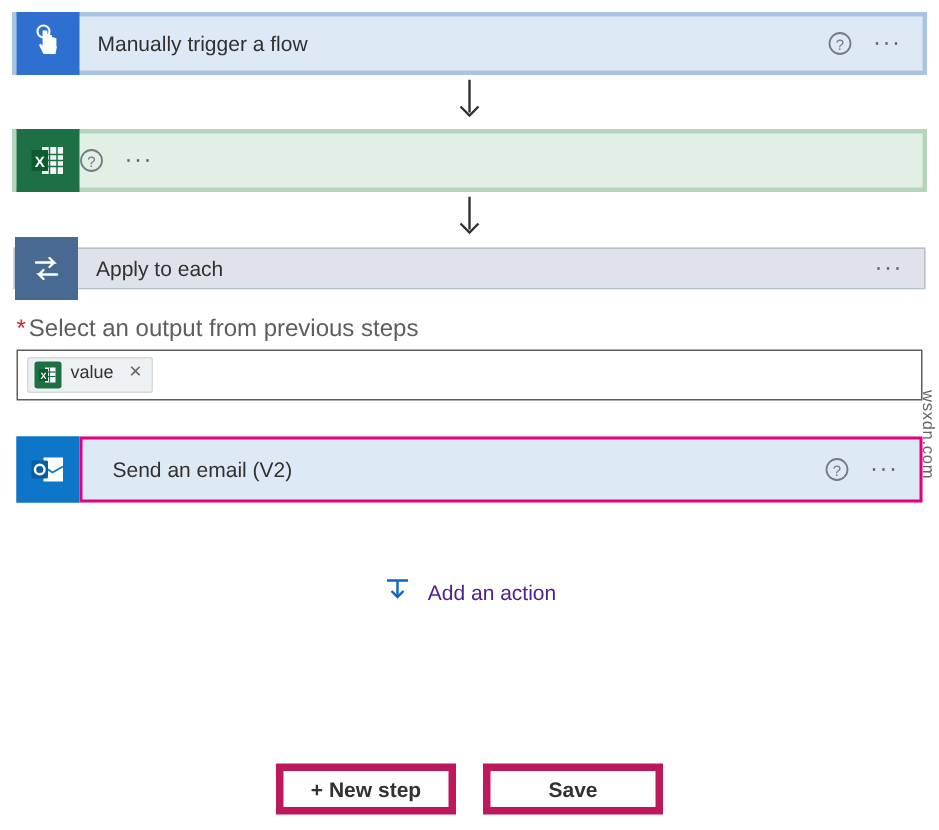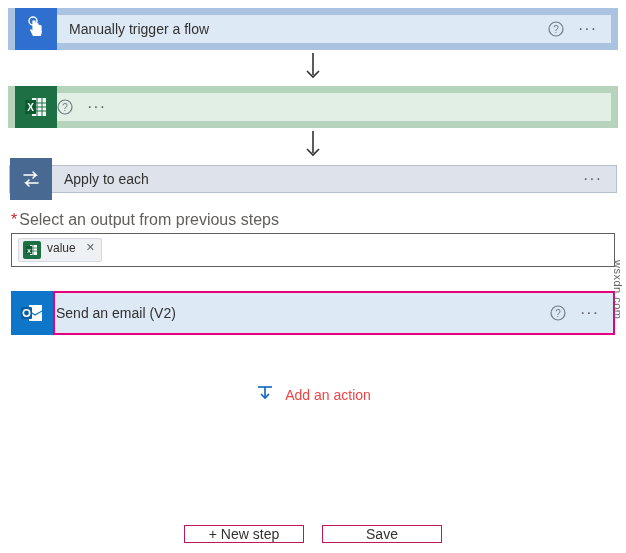--- a/index.html
+++ b/index.html
@@ -23,21 +23,21 @@
       text-orientation: mixed;
       letter-spacing: 0.5px;
     }
     .canvas {
       padding: 8px 8px 0 8px;
     }
     .step-card {
       display: flex;
       align-items: center;
       height: 42px;
-      border: 7px solid #0f766e;
+      border: 3px solid #0f766e;
       cursor: pointer;
     }
     .step-icon {
       width: 42px;
       height: 42px;
       display: flex;
       align-items: center;
       justify-content: center;
       flex-shrink: 0;
     }
@@ -75,21 +75,21 @@
     .card-outlook-wrap { display:flex; height:44px; }
     .card-outlook-iconcol {
       width:42px; height:44px; background:#0d76c9;
       display:flex; align-items:center; justify-content:center;
       border:1px solid #0d76c9;
     }
     .card-outlook-body {
       flex:1; display:flex; align-items:center;
       background:#ddeaf6; border:2px solid #e6007e; border-left:2px solid #e6007e;
     }
-    .card-outlook-body .step-title { padding-left:1px; }
+    .card-outlook-body .step-title { padding-left:20px; }
 
     
     .arrow-wrap { display:flex; justify-content:center; height:36px; align-items:center; }
     .arrow-wrap svg { display:block; }
 
     
     .foreach-container {
       border:1px solid transparent;
     }
     .foreach-body {
@@ -113,31 +113,31 @@
       width:18px; height:18px; background:#1d7044; border-radius:2px;
       display:flex; align-items:center; justify-content:center;
     }
     .token-chip .remove { color:#666; margin-left:4px; font-size:11px; }
 
     .outlook-row { margin: 24px 2px 0 2px; }
 
     .add-action-row { display:flex; justify-content:center; margin-top:48px; }
     .add-action-btn {
       display:inline-flex; align-items:center; gap:10px;
-      color:#ef4444; font-size:14px; cursor:pointer; background:none; border:none;
+      color:#4c1d95; font-size:14px; cursor:pointer; background:none; border:none;
     }
 
     .footer-btns {
       display:flex; justify-content:center; gap:18px;
       position:absolute; bottom:10px; left:0; right:0;
     }
     .footer-btns button {
-      min-width:120px; height:18px;
-      background:#fff; border:1px solid #be185d; color:#323130;
-      font-size:14px; cursor:pointer; font-family:inherit;
+      min-width:120px; height:34px;
+      background:#fff; border:5px solid #be185d; color:#323130;
+      font-size:14px; cursor:pointer; font-family:inherit;font-weight:bold;
     }
   </style>
 </head>
 <body>
 
 <div class="canvas">
 
   <div class="step-card card-trigger">
     <div class="step-icon">
       <svg width="22" height="26" viewBox="0 0 22 26">

